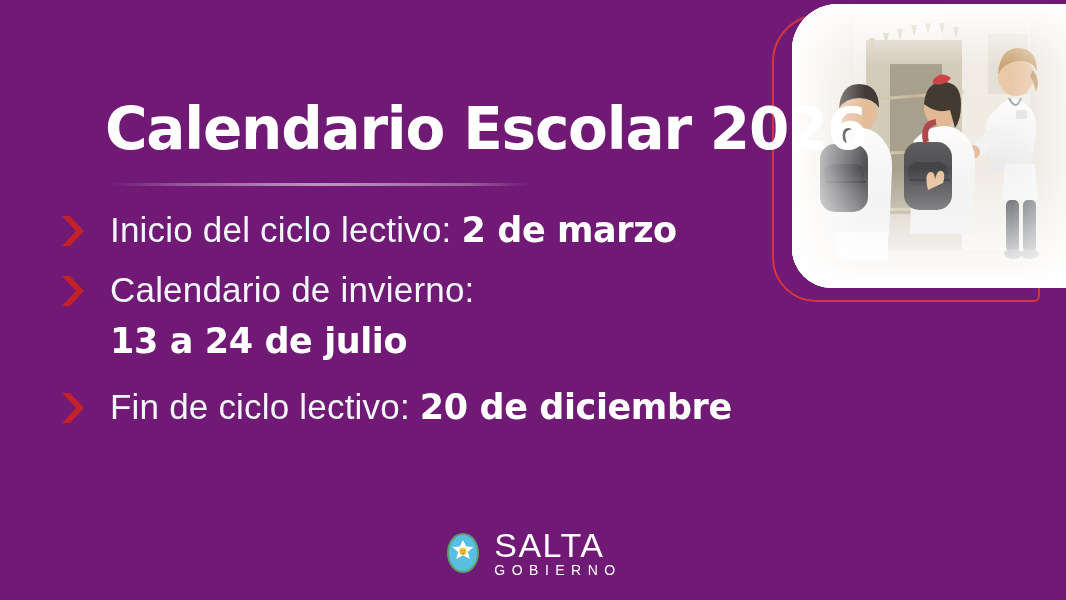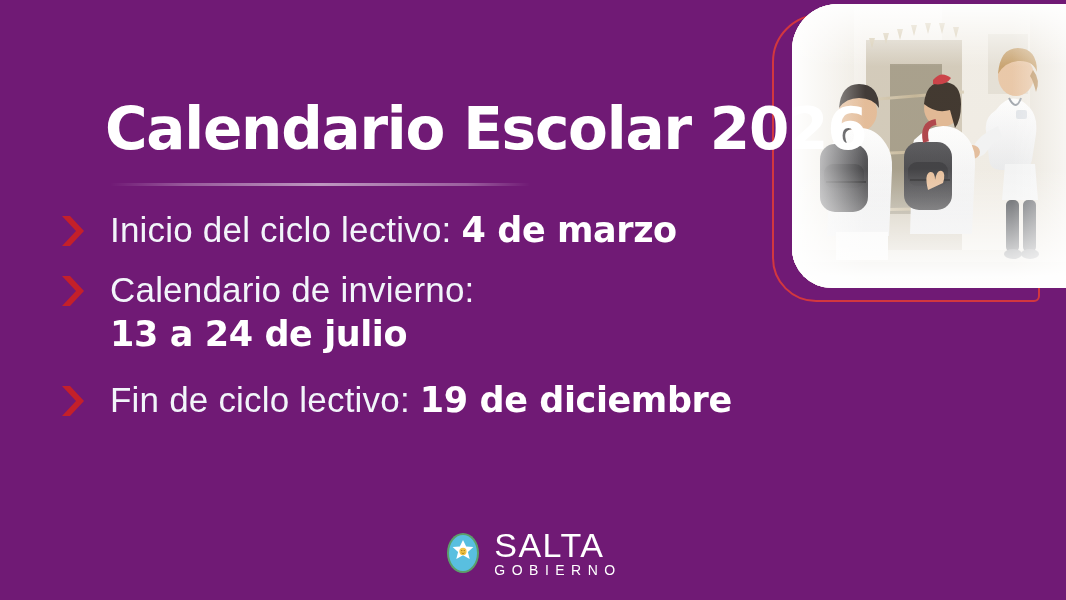--- a/index.html
+++ b/index.html
@@ -144,20 +144,21 @@
     color: #ffffff;
     font-family: "DejaVu Sans", "Liberation Sans", sans-serif;
     letter-spacing: -.4px;
   }
   .btext .dateline {
     display: block;
     font-weight: 700;
     color: #ffffff;
     font-family: "DejaVu Sans", "Liberation Sans", sans-serif;
     letter-spacing: -.4px;
+    margin-top: 7px;
   }
 
   
   #logo {
     position: absolute;
     left: 3px;
     right: 0;
     bottom: 22px;
     display: flex;
     align-items: center;
@@ -311,41 +312,41 @@
     <div id="divider"></div>
 
     <div id="bullets">
 
       <div class="bullet b1">
         <svg class="chev" viewBox="0 0 26 34">
           <polygon points="2,2 10,2 24,17 10,32 2,32 16,17" fill="#c4202a"></polygon>
         </svg>
         <div class="btext">
           <span>Inicio del ciclo lectivo:</span>
-          <b>4 de marzo</b>
+          <b>2 de marzo</b>
         </div>
       </div>
 
       <div class="bullet b2">
         <svg class="chev" viewBox="0 0 26 34">
           <polygon points="2,2 10,2 24,17 10,32 2,32 16,17" fill="#c4202a"></polygon>
         </svg>
         <div class="btext">
           <span>Calendario de invierno:</span>
           <span class="dateline">13 a 24 de julio</span>
         </div>
       </div>
 
       <div class="bullet b3">
         <svg class="chev" viewBox="0 0 26 34">
           <polygon points="2,2 10,2 24,17 10,32 2,32 16,17" fill="#c4202a"></polygon>
         </svg>
         <div class="btext">
           <span>Fin de ciclo lectivo:</span>
-          <b>19 de diciembre</b>
+          <b>20 de diciembre</b>
         </div>
       </div>
 
     </div>
   </div>
 
   <div id="logo">
     <svg id="logo-emblem" viewBox="0 0 34 42">
       <ellipse cx="17" cy="21" rx="16" ry="20" fill="#5b9f6a"></ellipse>
       <ellipse cx="17" cy="21" rx="14" ry="18" fill="#59bfe0"></ellipse>

